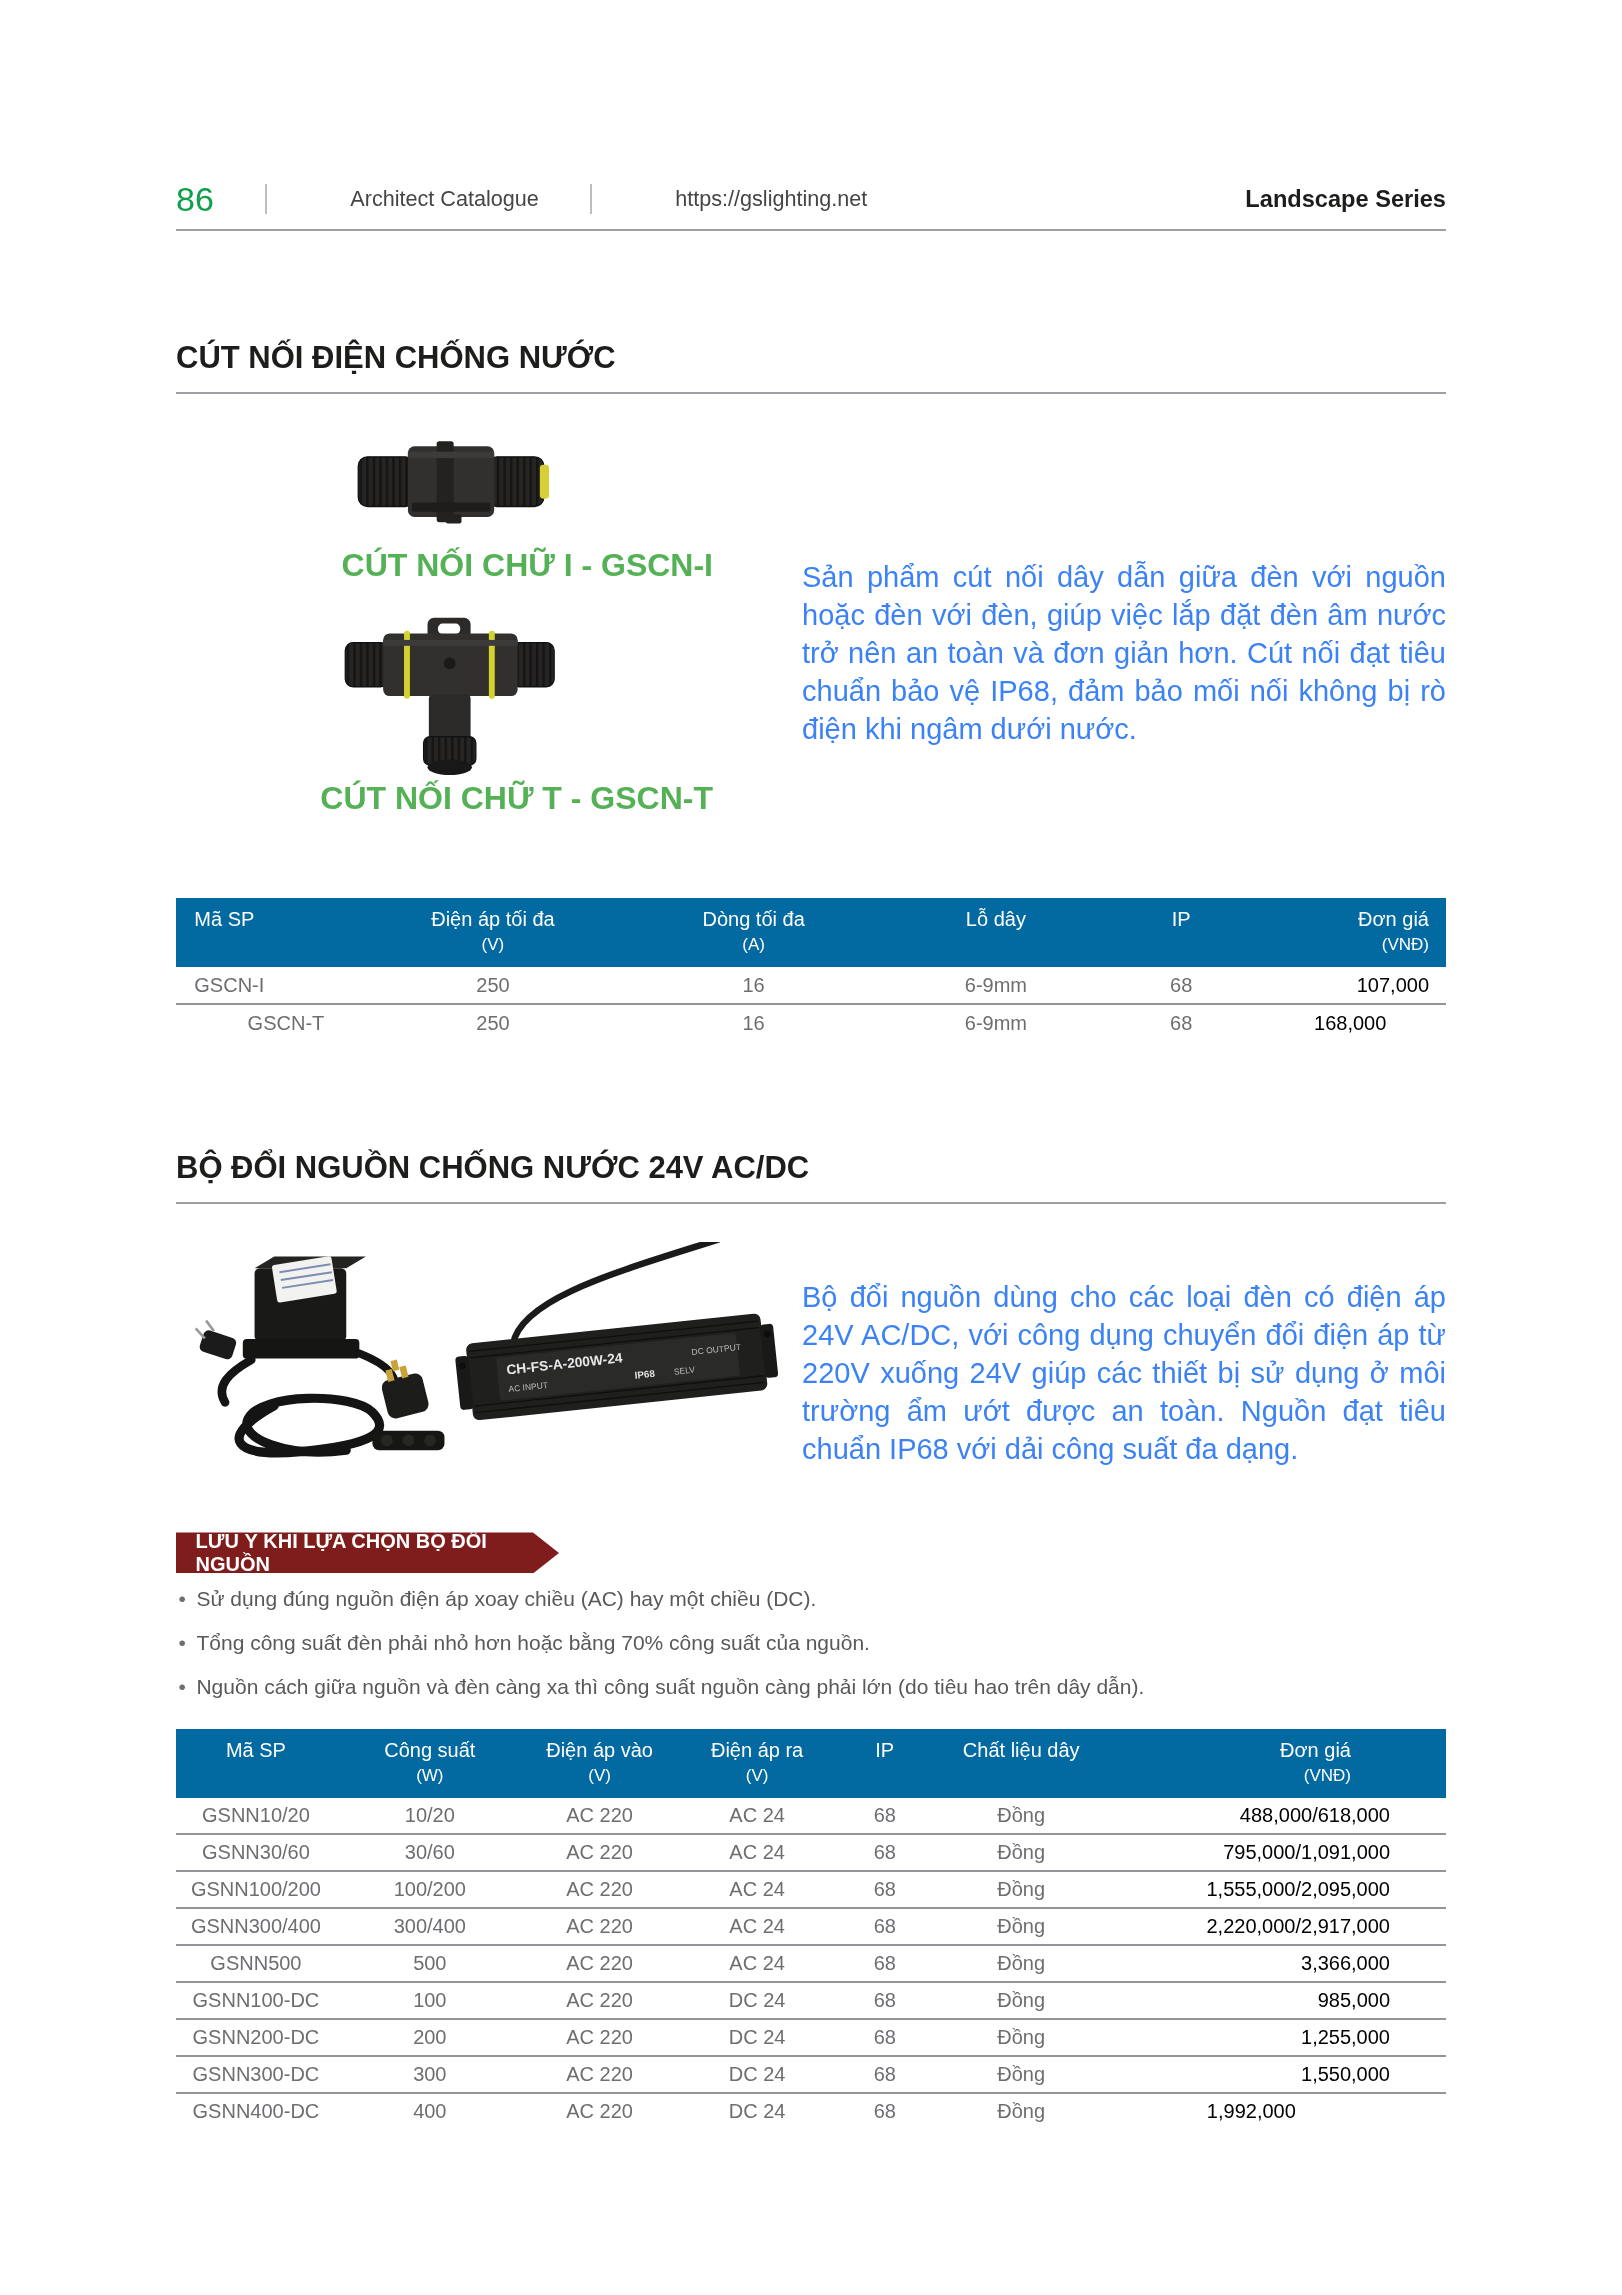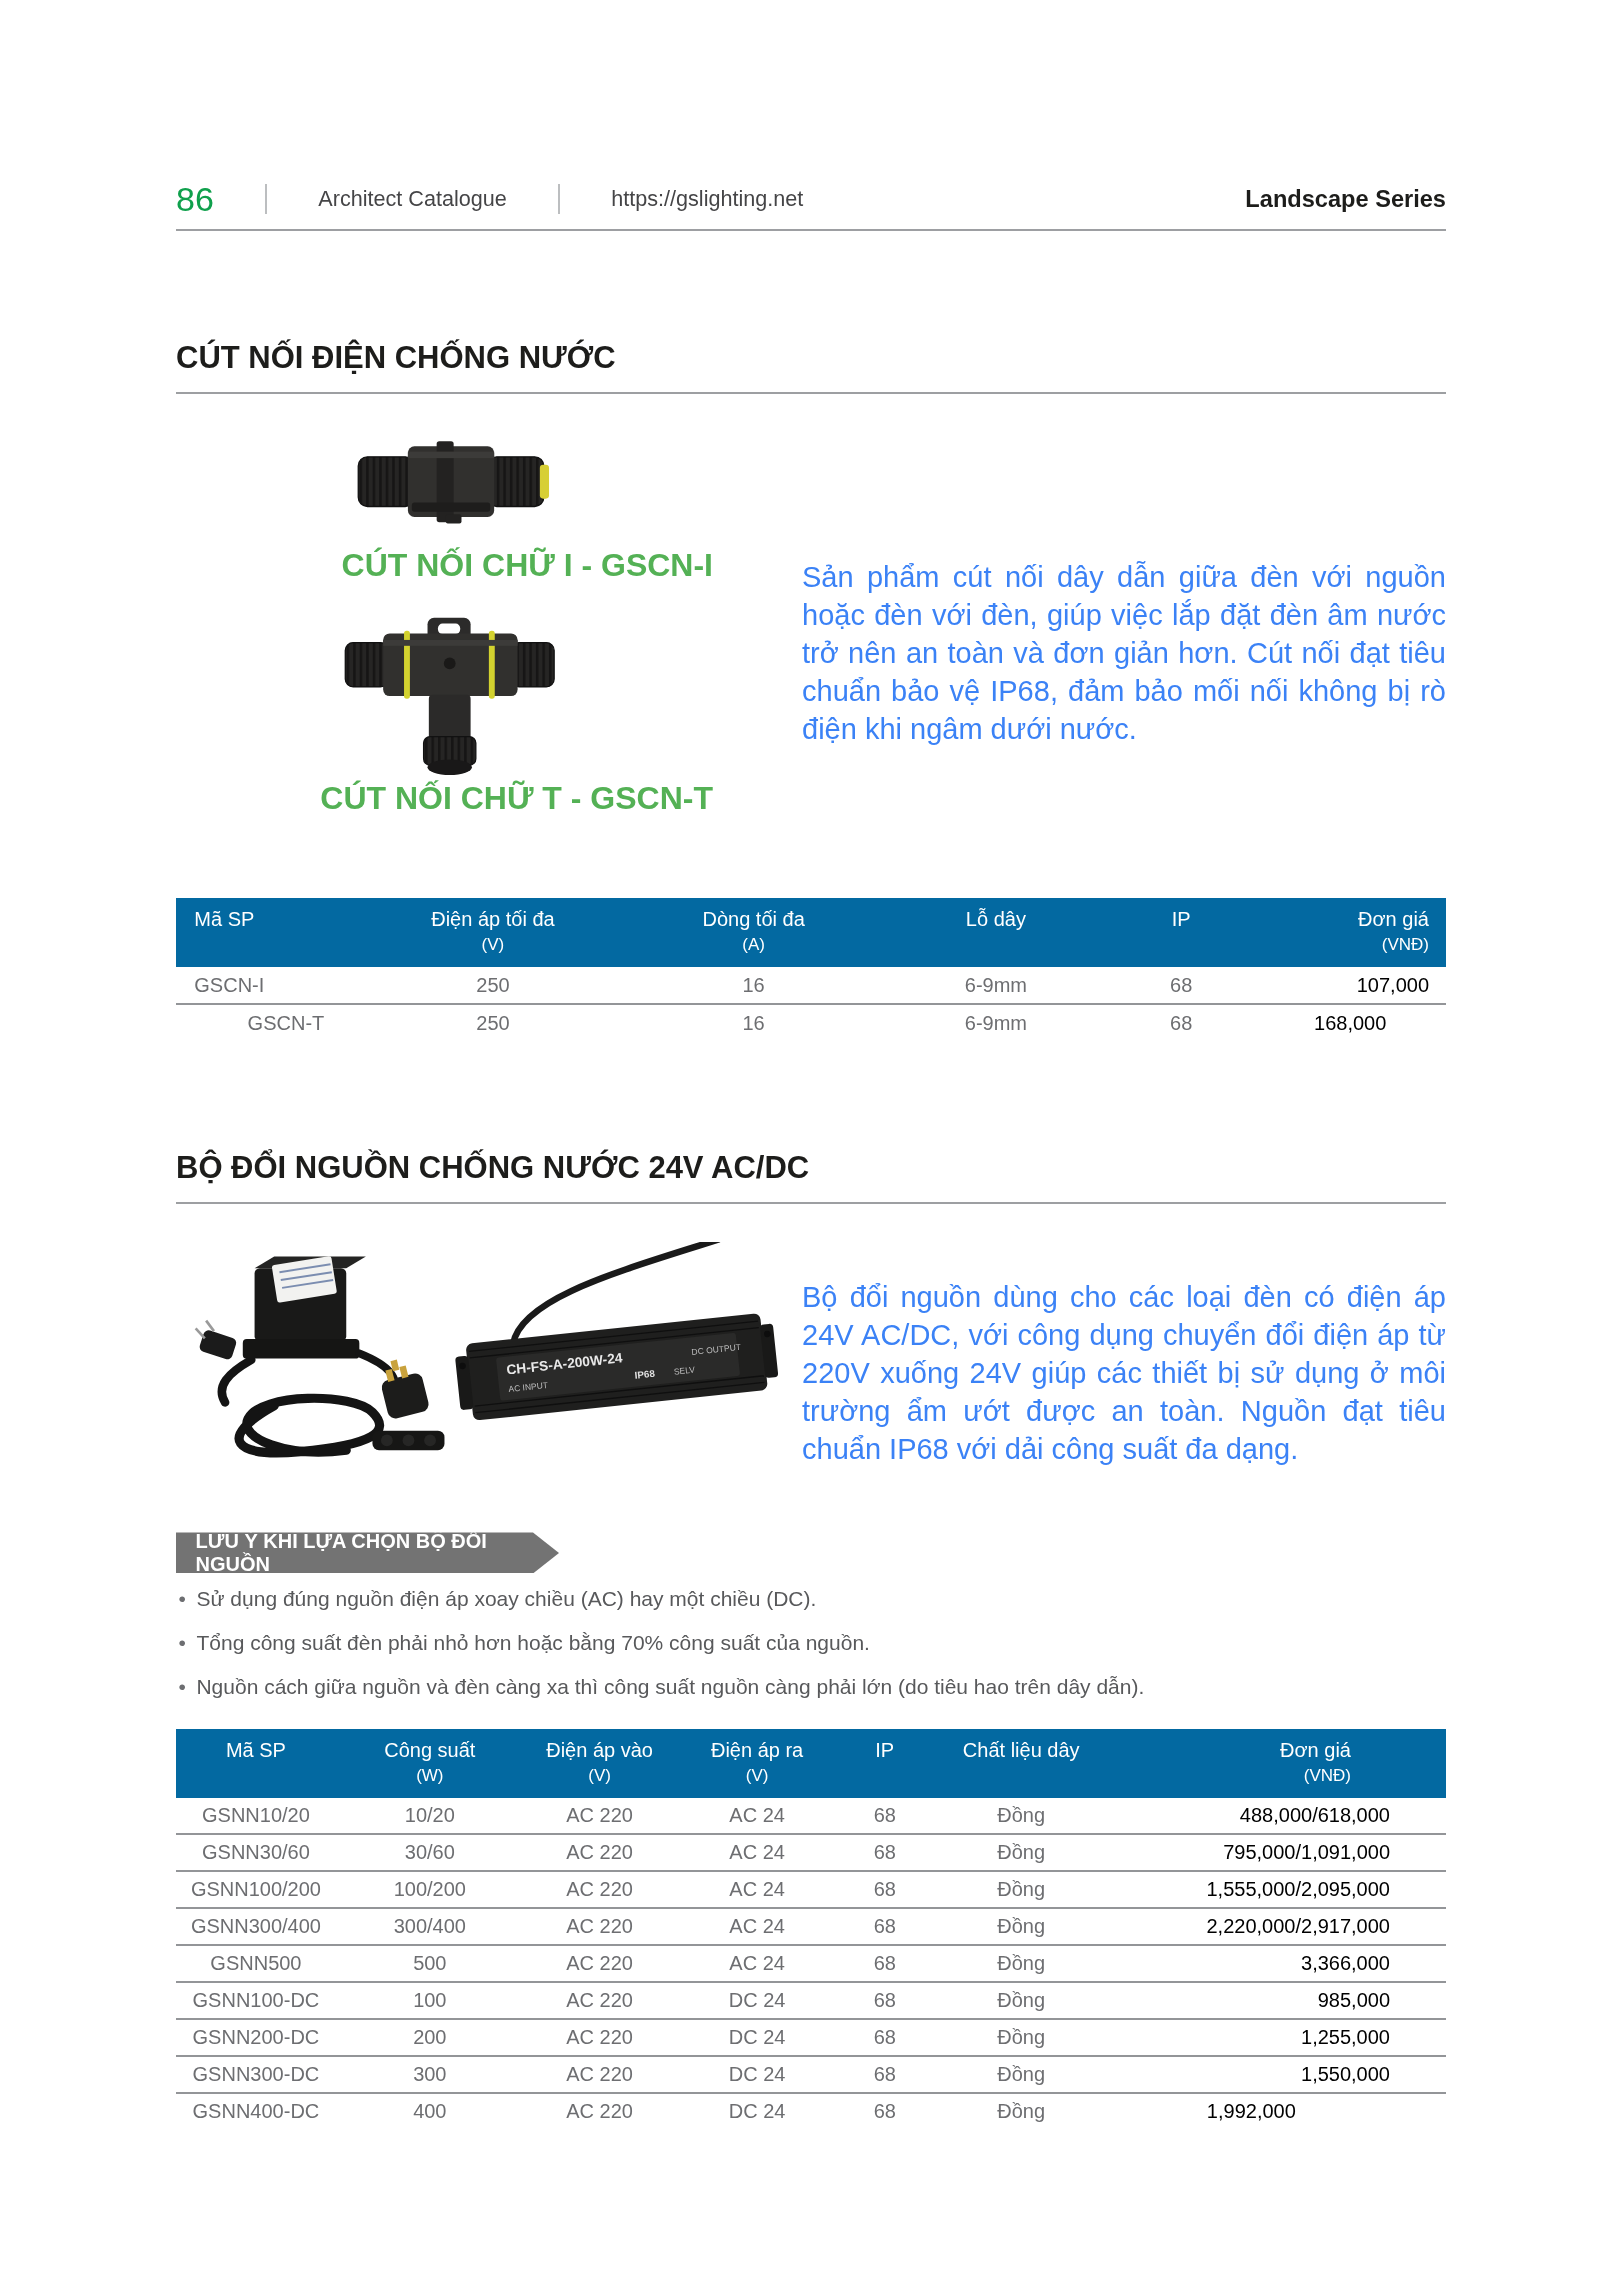--- a/index.html
+++ b/index.html
@@ -14,21 +14,21 @@
   
   .page-header{
     padding-top:182px;
     display:flex;align-items:center;
     border-bottom:2px solid #9D9FA2;
     padding-bottom:13px;
     gap:32px;
   }
   .page-num{font-size:34px;color:#0FA04C;line-height:1;}
   .vdiv{width:1.3px;height:30px;background:#BCBEC0;margin:0 19.6px;}
-  .cat-title,.site-url{font-size:21.6px;color:#454547;}
+  .cat-title,.site-url{font-size:21.6px;color:#454547;margin-left:32px;}
   .series{margin-left:auto;font-size:23.6px;font-weight:bold;color:#1D1D1B;}
 
   
   .section-title{
     margin-top:110px;
     font-size:31px;font-weight:bold;color:#1D1D1B;line-height:1.1;
   }
   .title-rule{border:none;border-top:2px solid #9D9FA2;margin:17px 0 0 0;}
 
   
@@ -88,21 +88,21 @@
   table.t2 th:nth-child(2),table.t2 td:nth-child(2){width:15.9%;}
   table.t2 th:nth-child(3),table.t2 td:nth-child(3){width:12.8%;}
   table.t2 th:nth-child(4),table.t2 td:nth-child(4){width:13.8%;}
   table.t2 th:nth-child(5),table.t2 td:nth-child(5){width:7.7%;}
   table.t2 th:nth-child(6),table.t2 td:nth-child(6){width:15.3%;}
   table.t2 th:nth-child(7),table.t2 td:nth-child(7){width:21%;}
 
   
   .note-badge{
     margin-top:35px;
-    width:383px;height:41px;background:#737373;color:#fff;
+    width:383px;height:41px;background:#7f1d1d;color:#fff;
     display:flex;align-items:center;
     font-size:20px;font-weight:bold;
     padding-left:19.6px;box-sizing:border-box;
     clip-path:polygon(0 0,calc(100% - 26px) 0,100% 50%,calc(100% - 26px) 100%,0 100%);
   }
   ul.notes{list-style:none;margin:13px 0 0 0;padding:0;font-size:21px;color:#58595B;}
   ul.notes li{margin-bottom:17.7px;line-height:26px;display:flex;align-items:flex-start;}
   ul.notes .dot{font-size:21px;margin:0 10.5px 0 2.6px;line-height:26px;color:#6D6E71;}
 </style>
 </head>

